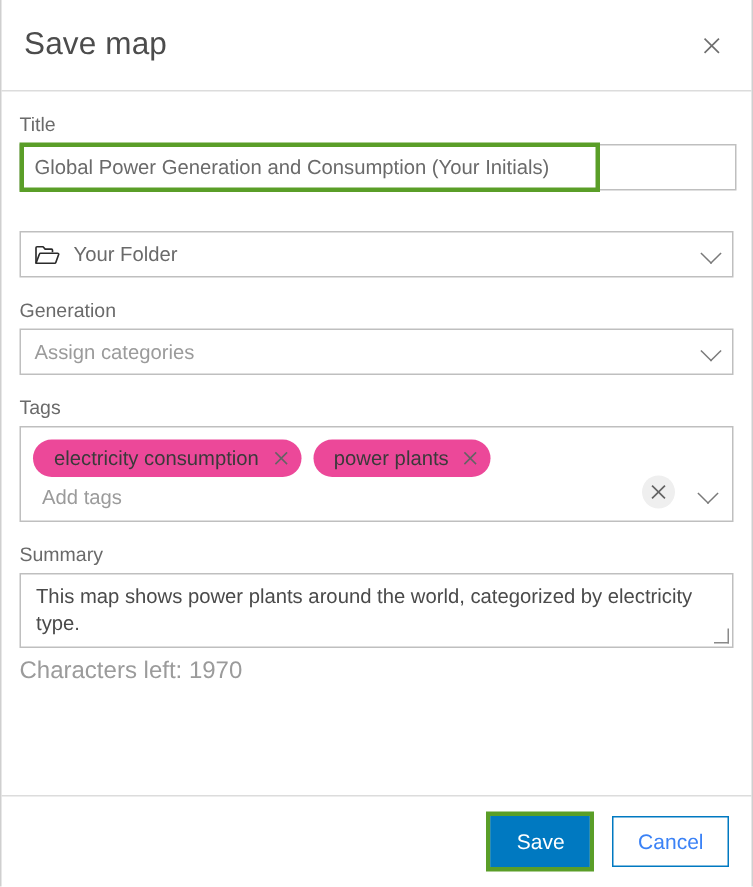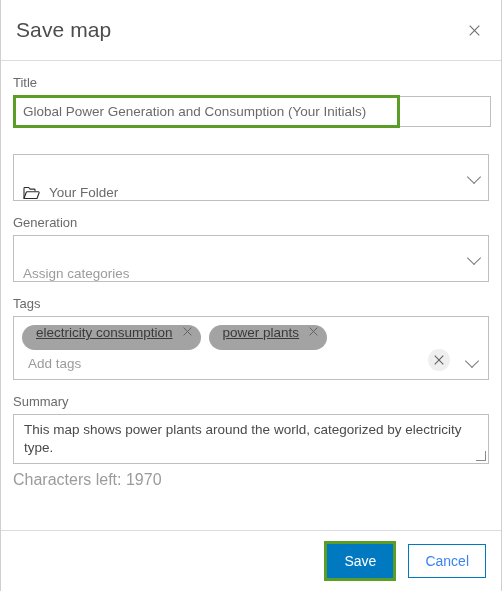--- a/index.html
+++ b/index.html
@@ -103,26 +103,26 @@
     top: 0;
     width: 387px;
     height: 33px;
     border: 3px solid #5a9e28;
     box-sizing: border-box;
     pointer-events: none;
   }
 
   .select-box {
     position: relative;
-    height: 47px;
+    height: 31px;
     border: 1px solid #bfbfbf;
     background: #fff;
     box-sizing: border-box;
     display: flex;
-    align-items: flex-end;
+    align-items: center;
     padding: 0 30px 0 9px;
     font-size: 13.5px;
     color: #6a6a6a;
     cursor: pointer;
   }
   .select-box .sel-text { flex: 1; }
   .select-box .sel-text.placeholder { color: #9b9b9b; }
   .chevron {
     position: absolute;
     right: 9px;
@@ -153,28 +153,28 @@
     min-height: 60px;
     padding: 8px 60px 6px 8px;
   }
   .tag-chips {
     display: flex;
     flex-wrap: wrap;
     gap: 8px;
     margin-bottom: 3px;
   }
   .chip {
-    background: #a3a3a3;
+    background: #ec4899;
     border-radius: 13px;
     height: 25px;
     display: inline-flex;
+    align-items: center;
     padding: 0 9px 0 14px;
     font-size: 13.5px;
     color: #3a3a3a;
-    text-decoration: underline;
   }
   .chip-x {
     margin-left: 10px;
     font-size: 13px;
     color: #636363;
     cursor: pointer;
     line-height: 1;
   }
   .add-tags {
     font-size: 13.5px;

